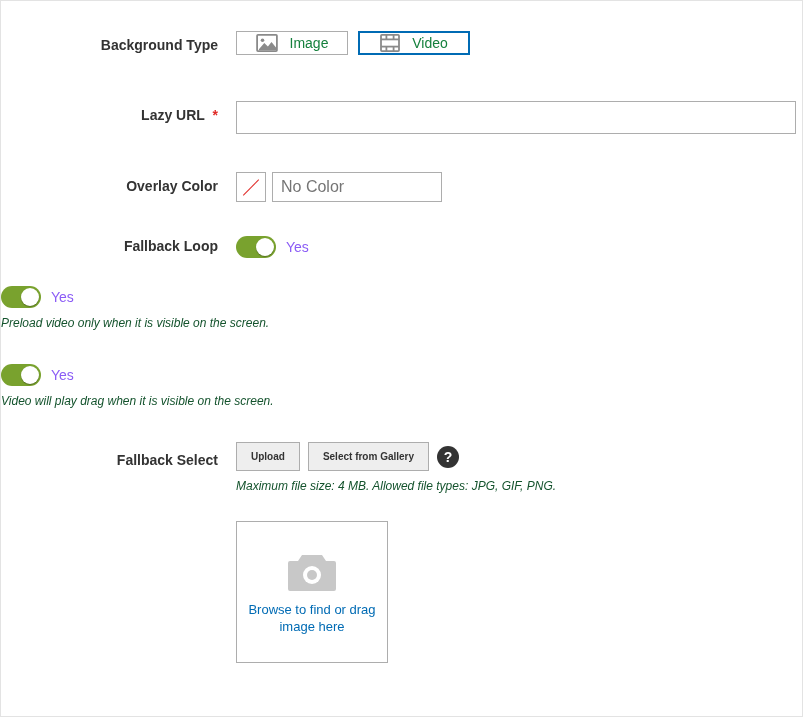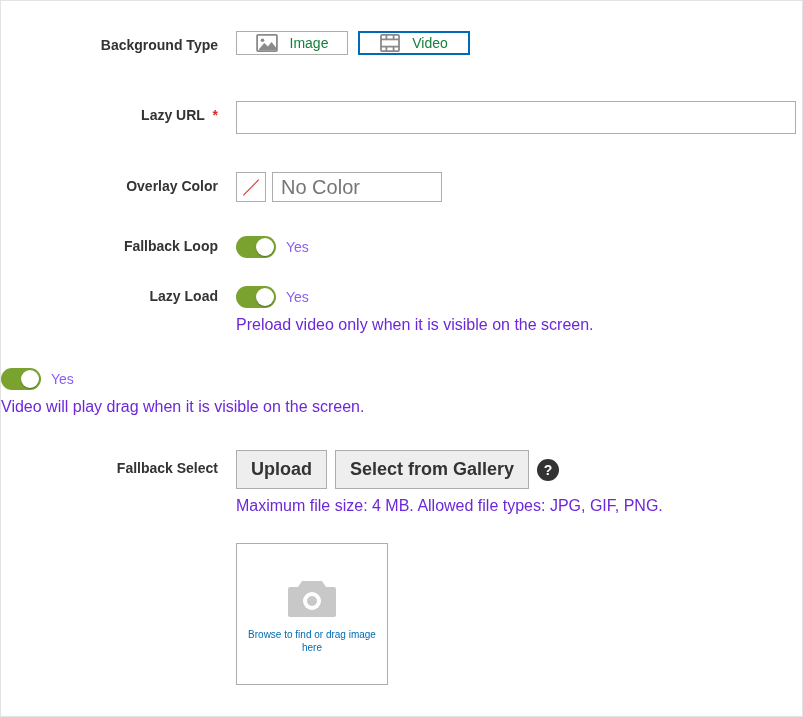--- a/index.html
+++ b/index.html
@@ -2,46 +2,46 @@
 <html><head>
   <meta charset="utf-8">
   <style>
     * { box-sizing: border-box; margin: 0; padding: 0; }
     body { font-family: Arial, Helvetica, sans-serif; font-size: 14px; color: #333; background: #fff; }
     .panel { width: 803px; height: 717px; border: 1px solid #e3e3e3; box-shadow: 0 0 4px rgba(0,0,0,0.08); padding: 30px 0 20px 0; overflow: hidden; }
     .field { display: flex; margin-bottom: 28px; }
     .label-col { width: 235px; text-align: right; padding-right: 18px; padding-top: 6px; color: #333; font-weight: 600; font-size: 14px; }
     .label-col .req { color: #e02b27; margin-left: 4px; }
     .control-col { flex: 1; padding-right: 0; }
-    .helper { color: #6d28d9; font-size: 16px; margin-top: 8px; }
+    .helper { color: #14532d; font-size: 12px; margin-top: 8px; font-style: italic; }
     
     .option-group { display: flex; gap: 10px; }
     .option-btn { display: flex; align-items: center; justify-content: center; gap: 12px; border: 1px solid #adadad; background: #fff; height: 24px; min-width: 112px; padding: 0 18px; cursor: pointer; color: #15803d; }
     .option-btn.selected { border: 2px solid #006bb4; }
     .option-btn .ico { color: #8a8a8a; display: flex; }
     
     .text-input { width: 560px; height: 33px; border: 1px solid #adadad; padding: 0 8px; font-size: 14px; }
     
     .color-row { display: flex; gap: 6px; align-items: center; }
     .swatch { width: 30px; height: 30px; border: 1px solid #adadad; position: relative; background: #fff; cursor: pointer; box-shadow: inset 0 0 0 2px #fff; }
     .swatch::before { content: ""; position: absolute; left: 3px; right: 3px; top: 14px; border-top: 1px solid #e02b27; transform: rotate(-45deg); transform-origin: center; }
-    .color-input { width: 170px; height: 30px; border: 1px solid #adadad; padding: 0 8px; font-size: 20px; color: #999; }
+    .color-input { width: 170px; height: 30px; border: 1px solid #adadad; padding: 0 8px; font-size: 16px; color: #999; }
     
     .toggle-row { display: flex; align-items: center; gap: 10px; height: 22px; }
     .toggle { width: 40px; height: 22px; border-radius: 11px; background: #79a22e; position: relative; cursor: pointer; }
     .toggle .knob { position: absolute; width: 18px; height: 18px; border-radius: 50%; background: #fff; top: 2px; right: 2px; box-shadow: 0 1px 1px rgba(0,0,0,0.3); }
     .toggle-label { color: #8b5cf6; }
     
     .btn-row { display: flex; gap: 8px; align-items: center; }
-    .btn { border: 1px solid #adadad; background: #eee; color: #333; font-weight: 600; padding: 8px 14px; font-size: 18px; cursor: pointer; }
+    .btn { border: 1px solid #adadad; background: #eee; color: #333; font-weight: 600; padding: 8px 14px; font-size: 10px; cursor: pointer; }
     .help-icon { width: 22px; height: 22px; border-radius: 50%; background: #333; color: #fff; display: flex; align-items: center; justify-content: center; font-weight: bold; font-size: 14px; cursor: pointer; }
     
     .dropzone { width: 152px; height: 142px; border: 1px solid #adadad; display: flex; flex-direction: column; align-items: center; justify-content: center; gap: 6px; cursor: pointer; margin-top: 28px; }
     .dropzone .cam { color: #c8c8c8; }
-    .dropzone .dz-text { color: #006bb4; font-size: 10px; text-align: center; line-height: 1.3; padding: 0 8px; }
+    .dropzone .dz-text { color: #006bb4; font-size: 13px; text-align: center; line-height: 1.3; padding: 0 8px; }
   </style>
 </head>
 <body>
 
 <div class="panel">
 
   <div class="field">
     <div class="label-col">Background Type</div>
     <div class="control-col">
       <div class="option-group">
@@ -105,21 +105,20 @@
       <div class="toggle-row">
         <div class="toggle">
             <div class="knob"></div>
           </div>
         <span class="toggle-label">Yes</span>
       </div>
     </div>
   </div>
 
   <div class="field">
-    <div class="label-col" style="padding-top:2px">Lazy Load</div>
     <div class="control-col">
       <div class="toggle-row">
         <div class="toggle">
             <div class="knob"></div>
           </div>
         <span class="toggle-label">Yes</span>
       </div>
       <div class="helper">Preload video only when it is visible on the screen.</div>
     </div>
   </div>

